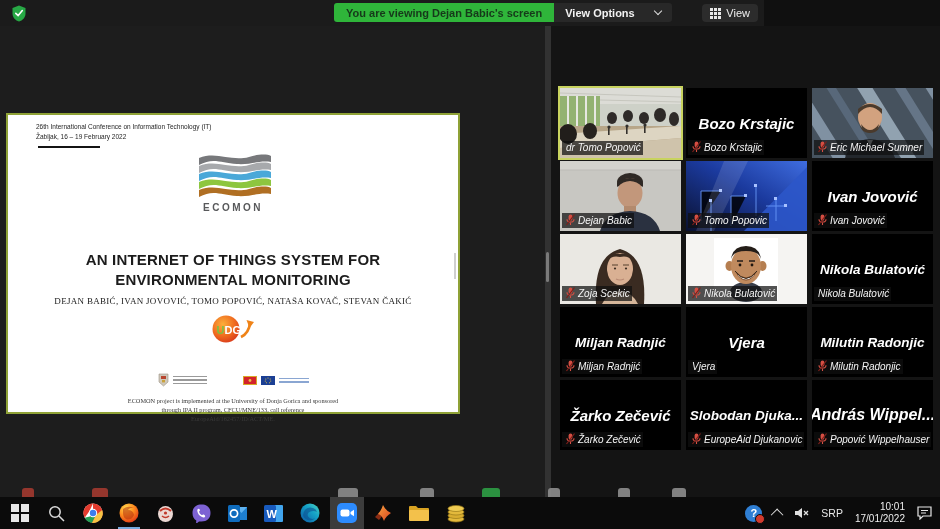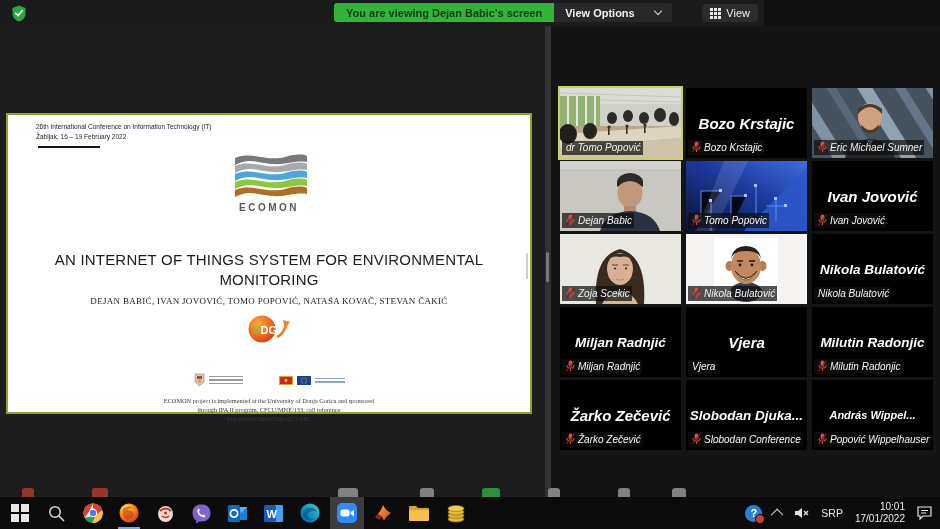--- a/index.html
+++ b/index.html
@@ -16,28 +16,28 @@
   .chev{width:5px;height:5px;border-right:1.5px solid #ddd;border-bottom:1.5px solid #ddd;
         transform:rotate(45deg);margin-top:-3px;}
   .view-btn{position:absolute;right:6px;top:4px;height:18px;background:#2c2c2c;border-radius:4px;
         color:#eee;font-size:11px;display:flex;align-items:center;gap:5px;padding:0 8px;cursor:pointer;}
   
   .share{position:absolute;left:0;top:26px;width:545px;height:471px;background:#1d1d1d;}
   .divider{position:absolute;left:545px;top:26px;width:6px;height:471px;background:#323232;z-index:5;}
   .divider .handle{position:absolute;left:1px;top:226px;width:3px;height:30px;background:#7a7a7a;border-radius:2px;}
   .gallery{position:absolute;left:551px;top:26px;width:389px;height:471px;background:#141414;}
   
-  .slide{position:absolute;left:6px;top:87px;width:526px;height:301px;background:#ffffff;
+  .slide{position:absolute;left:6px;top:87px;width:454px;height:301px;background:#ffffff;
          border:2px solid #8fa236;box-sizing:border-box;}
   .conf-header{position:absolute;left:28px;top:7px;font-size:6.5px;line-height:1.5;color:#1f1f1f;}
   .conf-underline{position:absolute;left:30px;top:31px;width:62px;height:2px;background:#141414;}
   .ecomon{position:absolute;left:50%;top:36px;transform:translateX(-50%);width:92px;text-align:center;}
   .ecomon-name{font-size:10px;font-weight:bold;letter-spacing:2.5px;color:#58595b;margin-top:1px;}
   .slide-title{position:absolute;left:10px;right:10px;top:135px;text-align:center;
-         font-size:15px;font-weight:normal;color:#1c1c1c;line-height:1.3;letter-spacing:.2px;}
+         font-size:15px;font-weight:bold;color:#1c1c1c;line-height:1.3;letter-spacing:.2px;}
   .authors{position:absolute;left:0;right:0;top:181px;text-align:center;
          font-family:"Liberation Serif","DejaVu Serif",serif;font-size:9px;color:#222;letter-spacing:.3px;}
   .udg{position:absolute;left:50%;top:198px;transform:translateX(-50%);}
   .footer-logos{position:absolute;left:0;right:0;top:258px;display:flex;justify-content:center;gap:36px;align-items:center;}
   .lg{display:flex;align-items:center;gap:4px;}
   .txtbars i{display:block;width:34px;height:1.5px;background:#9a9a9a;margin:2px 0;}
   .txtbars.blue i{background:#8aa6d2;width:30px;}
   .footer-text{position:absolute;left:0;right:0;top:281px;text-align:center;
         font-family:"Liberation Serif","DejaVu Serif",serif;font-size:6.3px;line-height:1.45;color:#3a3a3a;}
   .slide-scroll{position:absolute;right:2px;top:138px;width:2px;height:26px;background:#cfcfcf;}
@@ -477,25 +477,25 @@
         <div class="display-name" style="font-size: 13.5px;">Slobodan  Djuka...</div>
         <div class="name-label">
           <span>
             <svg width="9" height="12" viewBox="0 0 9 12" style="flex:none">
   <rect x="2.6" y="0.5" width="3.8" height="6.2" rx="1.9" fill="#d54f43"></rect>
   <path d="M1 5.2 C1 9 8 9 8 5.2" stroke="#d54f43" stroke-width="1.1" fill="none"></path>
   <line x1="4.5" y1="8.6" x2="4.5" y2="11" stroke="#d54f43" stroke-width="1.1"></line>
   <line x1="0.5" y1="11" x2="8.5" y2="0.5" stroke="#7e1f1a" stroke-width="1.2"></line>
             </svg>
           </span>
-          <span>Slobodan Conference</span>
-        </div>
-      </div>
-      <div class="tile">
-        <div class="display-name" style="font-size: 11px;">András  Wippel...</div>
+          <span>EuropeAid Djukanovic</span>
+        </div>
+      </div>
+      <div class="tile">
+        <div class="display-name" style="font-size: 16px;">András  Wippel...</div>
         <div class="name-label">
           <span>
             <svg width="9" height="12" viewBox="0 0 9 12" style="flex:none">
   <rect x="2.6" y="0.5" width="3.8" height="6.2" rx="1.9" fill="#d54f43"></rect>
   <path d="M1 5.2 C1 9 8 9 8 5.2" stroke="#d54f43" stroke-width="1.1" fill="none"></path>
   <line x1="4.5" y1="8.6" x2="4.5" y2="11" stroke="#d54f43" stroke-width="1.1"></line>
   <line x1="0.5" y1="11" x2="8.5" y2="0.5" stroke="#7e1f1a" stroke-width="1.2"></line>
             </svg>
           </span>
           <span>Popović Wippelhauser</span>

